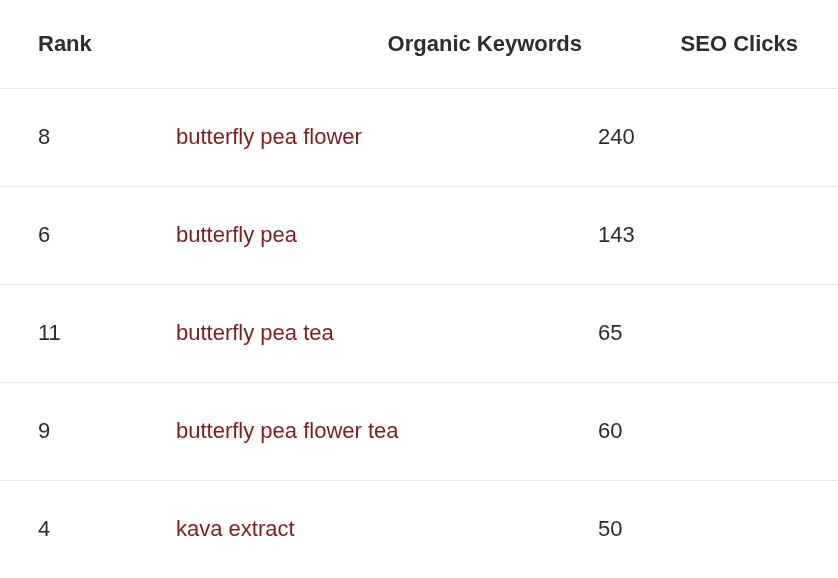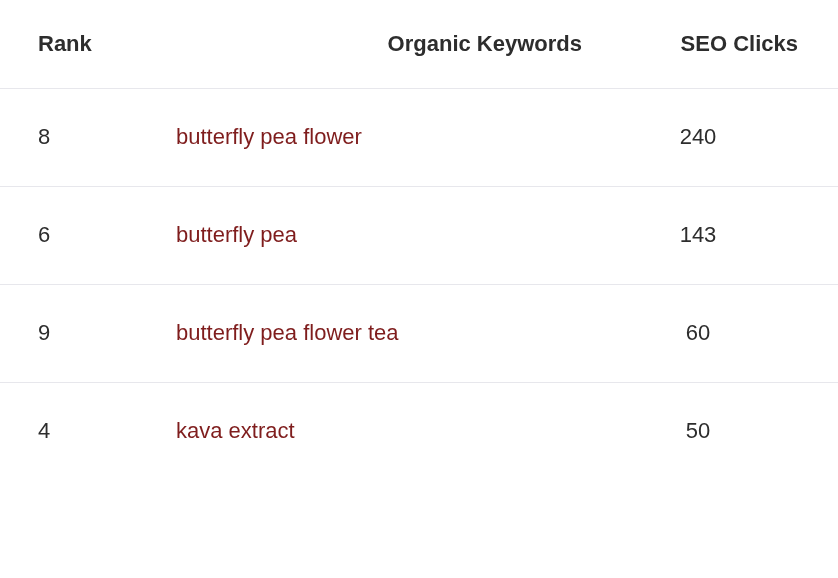--- a/index.html
+++ b/index.html
@@ -53,21 +53,21 @@
     vertical-align: middle;
     padding: 0;
     border-bottom: 1px solid #e7e7ec;
     white-space: nowrap;
   }
   tbody tr:last-child td {
     border-bottom: none;
   }
   td.cell-rank     { text-align: left;  padding-left: 38px; }
   td.cell-keyword  { text-align: left;  padding-left: 38px; }
-  td.cell-clicks   { text-align: center; padding-right: 40px; }
+  td.cell-clicks   { text-align: left; padding-right: 40px; }
 
   .keyword-link {
     color: #7f1d1d;
     text-decoration: none;
     cursor: pointer;
     font-size: 22px;
   }
 </style>
 </head>
 <body>
@@ -94,20 +94,27 @@
       <td class="cell-clicks">240</td>
     </tr>
     <tr>
       <td class="cell-rank">6</td>
       <td class="cell-keyword">
         <a class="keyword-link" href="#">butterfly pea</a>
       </td>
       <td class="cell-clicks">143</td>
     </tr>
     <tr>
+      <td class="cell-rank">11</td>
+      <td class="cell-keyword">
+        <a class="keyword-link" href="#">butterfly pea tea</a>
+      </td>
+      <td class="cell-clicks">65</td>
+    </tr>
+    <tr>
       <td class="cell-rank">9</td>
       <td class="cell-keyword">
         <a class="keyword-link" href="#">butterfly pea flower tea</a>
       </td>
       <td class="cell-clicks">60</td>
     </tr>
     <tr>
       <td class="cell-rank">4</td>
       <td class="cell-keyword">
         <a class="keyword-link" href="#">kava extract</a>

